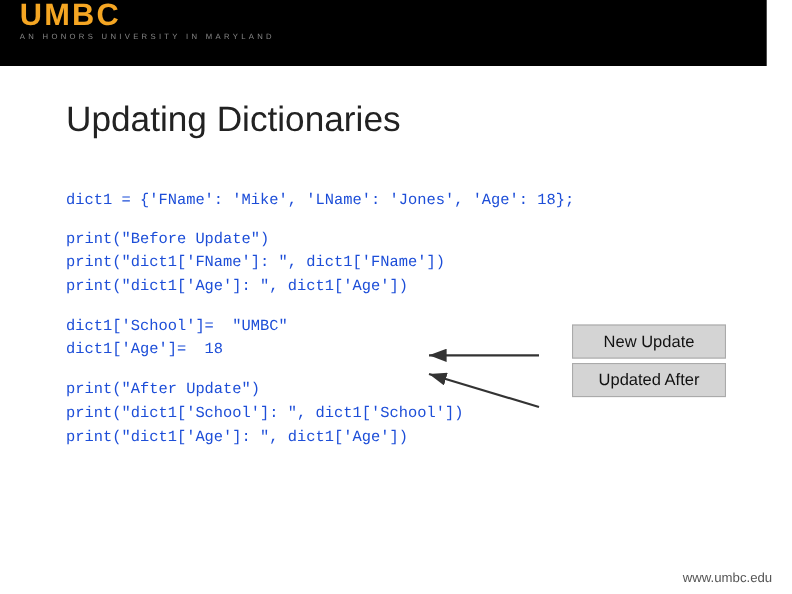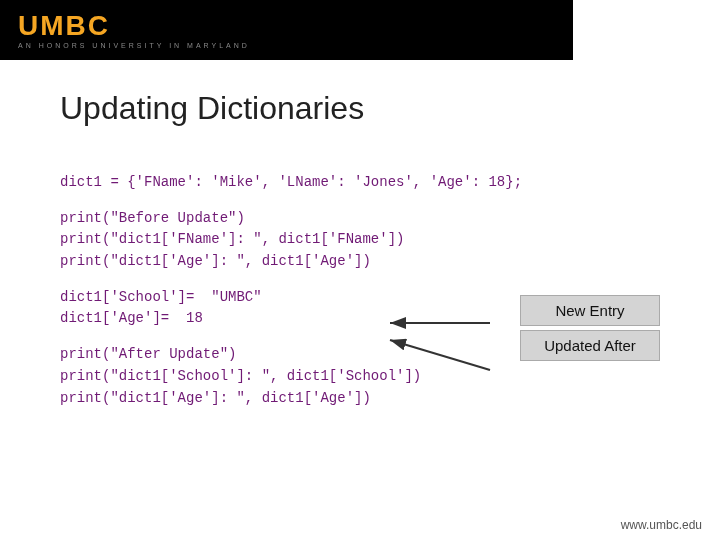--- a/index.html
+++ b/index.html
@@ -9,24 +9,24 @@
       height: 540px;
       background: #ffffff;
       font-family: Arial, sans-serif;
       overflow: hidden;
       position: relative;
     }
 
     
     #header {
       background: #000000;
-      width: 573px;
+      width: 697px;
       height: 60px;
       display: flex;
-      align-items: center;
+      align-items: flex-start;
       padding: 0 18px;
     }
 
     #logo-container {
       display: flex;
       flex-direction: column;
       justify-content: center;
     }
 
     #logo-umbc {
@@ -56,21 +56,21 @@
       font-size: 32px;
       font-weight: 400;
       color: #222222;
       margin-bottom: 45px;
       font-family: Arial, sans-serif;
     }
 
     #code-block {
       font-family: 'Courier New', Courier, monospace;
       font-size: 14px;
-      color: #701a75;
+      color: #1d4ed8;
       line-height: 1.55;
     }
 
     .code-line {
       white-space: pre;
       display: block;
     }
 
     .code-spacer {
       display: block;
@@ -143,21 +143,21 @@
     <span class="code-line">dict1['School']=  "UMBC"</span>
     <span class="code-line">dict1['Age']=  18</span>
     <span class="code-spacer"></span>
     <span class="code-line">print("After Update")</span>
     <span class="code-line">print("dict1['School']: ", dict1['School'])</span>
     <span class="code-line">print("dict1['Age']: ", dict1['Age'])</span>
   </div>
 </div>
 
 <div id="annotations">
-  <div class="annotation-box">New Entry</div>
+  <div class="annotation-box">New Update</div>
   <div class="annotation-box">Updated After</div>
 </div>
 
 <svg id="arrow-overlay" xmlns="http://www.w3.org/2000/svg">
 
   <defs>
     <marker id="arrowhead" markerWidth="8" markerHeight="6" refX="8" refY="3" orient="auto">
       <polygon points="0 0, 8 3, 0 6" fill="#333333"></polygon>
     </marker>
   </defs>

